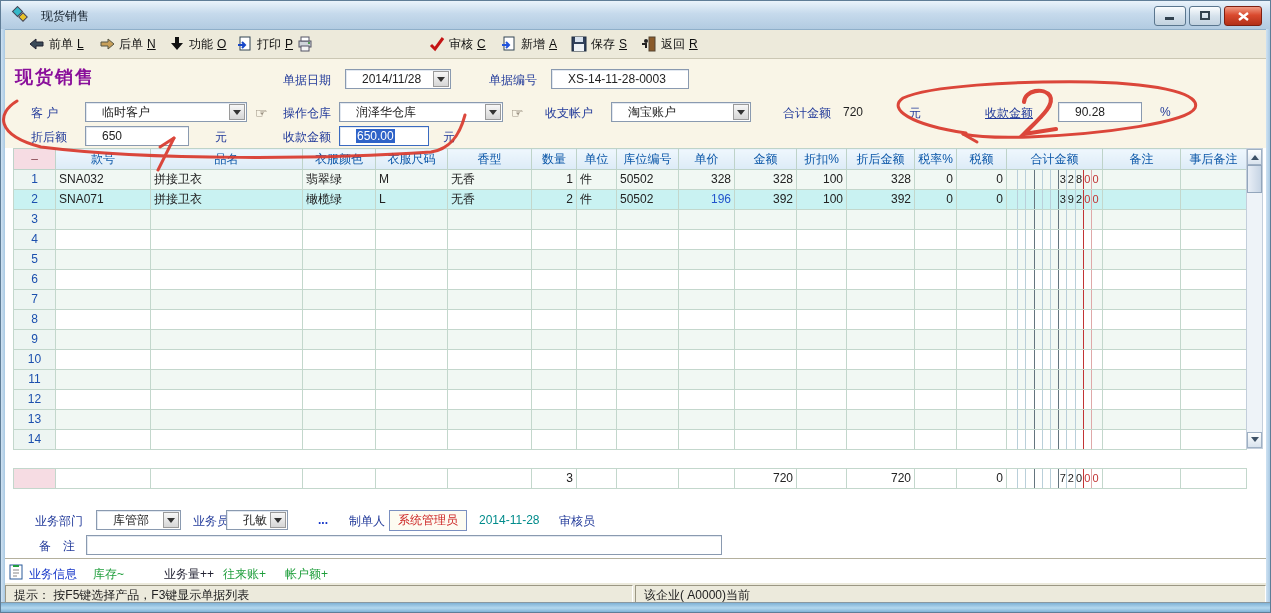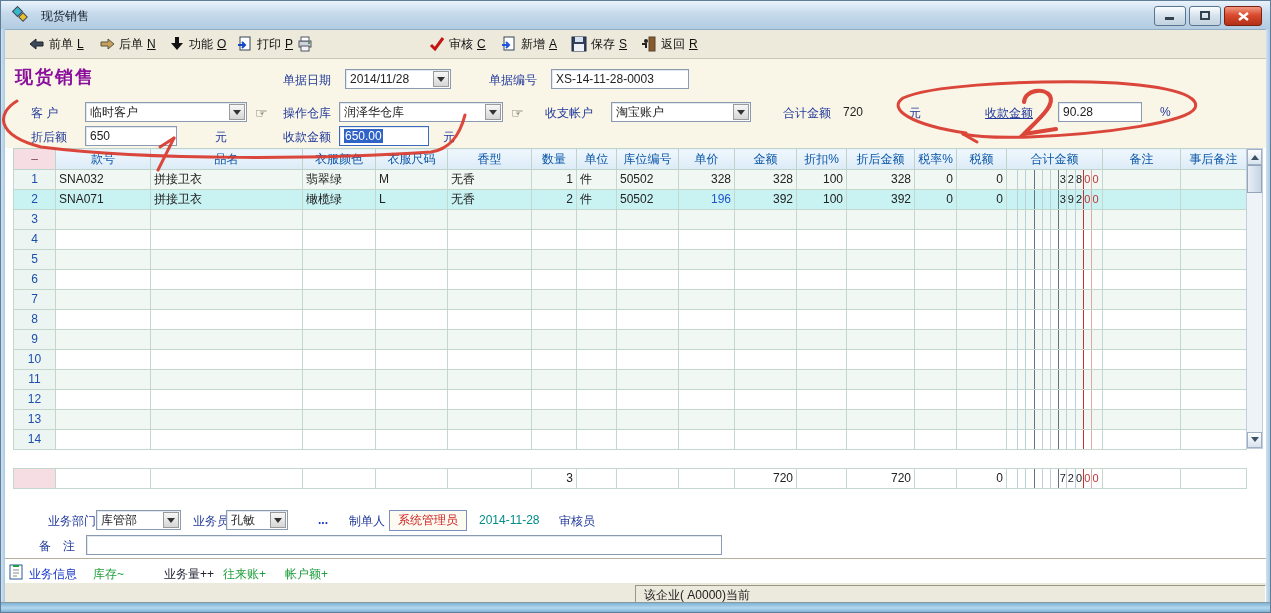--- a/index.html
+++ b/index.html
@@ -24,21 +24,21 @@
   .tbtn{position:absolute;top:3px;height:22px;display:flex;align-items:center;gap:4px;padding:0 4px;color:#101010;cursor:default;}
   .tbtn u{text-decoration:underline}
   .i16{width:16px;height:16px;display:inline-block}
   
   .form{position:absolute;left:4px;right:4px;top:58px;height:89px;background:#f9f5e7;}
   .abs{position:absolute}
   .lbl{color:#223a9a;white-space:nowrap}
   .val{color:#222}
   .ptitle{position:absolute;left:10px;top:6px;font-size:18px;font-weight:bold;color:#8a0f9b;letter-spacing:2px;}
   .inp,.combo{position:absolute;height:20px;background:#fff;border:1px solid #8a9ab0;
-     box-shadow:inset 1px 1px 0 #e2e8f0;line-height:18px;padding:0 4px;box-sizing:border-box;}
+     box-shadow:inset 1px 1px 0 #e2e8f0;line-height:18px;padding:0 16px;box-sizing:border-box;}
   .combo{padding-right:20px}
   .ca{position:absolute;right:1px;top:1px;width:16px;height:16px;background:linear-gradient(#f7f7f7,#d6d6d6);
       border:1px solid #9a9a9a;display:flex;align-items:center;justify-content:center;box-sizing:border-box;}
   .tri{width:0;height:0;border:4px solid transparent;border-top:5px solid #333;margin-top:4px;}
   .hand{color:#4a3b2a;font-size:14px;line-height:18px;}
   .selblue{background:#2f63c8;color:#fff;padding:0 1px;}
   
   .gridwrap{position:absolute;left:12px;top:147px;}
   table.grid{border-collapse:collapse;table-layout:fixed;}
   table.grid th{height:20px;background:linear-gradient(#eff7fd,#dcebf7);color:#0a56a8;font-weight:normal;
@@ -224,21 +224,21 @@
 
     <span class="abs lbl" style="left:778px;top:46px">合计金额</span>
     <span class="abs val" style="left:838px;top:46px">720</span>
     <span class="abs lbl" style="left:904px;top:46px">元</span>
 
     <span class="abs lbl" style="left:980px;top:46px;text-decoration:underline">收款金额</span>
     <div class="inp" style="left:1053px;top:43px;width:84px">90.28</div>
     <span class="abs lbl" style="left:1155px;top:46px">%</span>
 
     <span class="abs lbl" style="left:26px;top:70px">折后额</span>
-    <div class="inp" style="left:80px;top:67px;width:92px">650</div>
+    <div class="inp" style="left:80px;top:67px;width:104px">650</div>
     <span class="abs lbl" style="left:210px;top:70px">元</span>
 
     <span class="abs lbl" style="left:278px;top:70px">收款金额</span>
     <div class="inp" style="left:334px;top:67px;width:90px;border-color:#3a6ac0"><span class="selblue">650.00</span></div>
     <span class="abs lbl" style="left:438px;top:70px">元</span>
   </div>
 
   <div class="gridwrap">
     <table class="grid" id="gridtable">
         <colgroup>
@@ -826,21 +826,21 @@
                 <span class="sl d last">0</span>
               </div>
             </td>
             <td></td>
             <td></td>
           </tr>
         </tbody>
       </table>
   </div>
 
-  <span class="abs lbl" style="left:47px;top:512px">业务部门</span>
+  <span class="abs lbl" style="left:34px;top:512px">业务部门</span>
   <div class="combo" style="left:95px;top:509px;width:85px">
     <span>库管部</span><span class="ca">
         <span class="tri"></span>
       </span>
   </div>
   <span class="abs lbl" style="left:192px;top:512px">业务员</span>
   <div class="combo" style="left:225px;top:509px;width:62px">
     <span>孔敏</span><span class="ca">
         <span class="tri"></span>
       </span>
@@ -861,20 +861,21 @@
     <path d="M4 7 L10 7 M4 10 L10 10 M4 13 L8 13" stroke="#888" stroke-width="1"></path>
     <path d="M4 3 L10 3" stroke="#1f9e3c" stroke-width="2"></path>
   </svg>
   <span class="abs blue" style="left:28px;top:565px">业务信息</span>
   <span class="abs green" style="left:92px;top:565px">库存~</span>
   <span class="abs navy" style="left:163px;top:565px">业务量++</span>
   <span class="abs green" style="left:222px;top:565px">往来账+</span>
   <span class="abs green" style="left:284px;top:565px">帐户额+</span>
 
   <div class="statusbar">
+    <div class="panel" style="left:0;width:628px">提示：  按F5键选择产品，F3键显示单据列表</div>
     <div class="panel" style="left:630px;right:0">该企业( A0000)当前</div>
   </div>
   <div class="bottomstrip"></div>
 
   <svg class="annot" width="1271" height="613">
     <g fill="none" stroke="#d9382c" stroke-width="3" stroke-linecap="round" opacity="0.92">
       <path d="M 16 100 C -4 112, -6 134, 40 146 C 150 160, 330 158, 430 151 C 450 148, 459 133, 464 114"></path>
       <path d="M 173 137 L 157 169"></path>
       <path d="M 159 146 L 173 137"></path>
       <path d="M 965 132 C 910 124, 886 108, 902 97 C 928 85, 1010 80, 1090 81 C 1165 83, 1200 94, 1194 107 C 1187 121, 1105 133, 1028 136 C 998 137, 977 136, 962 133"></path>

